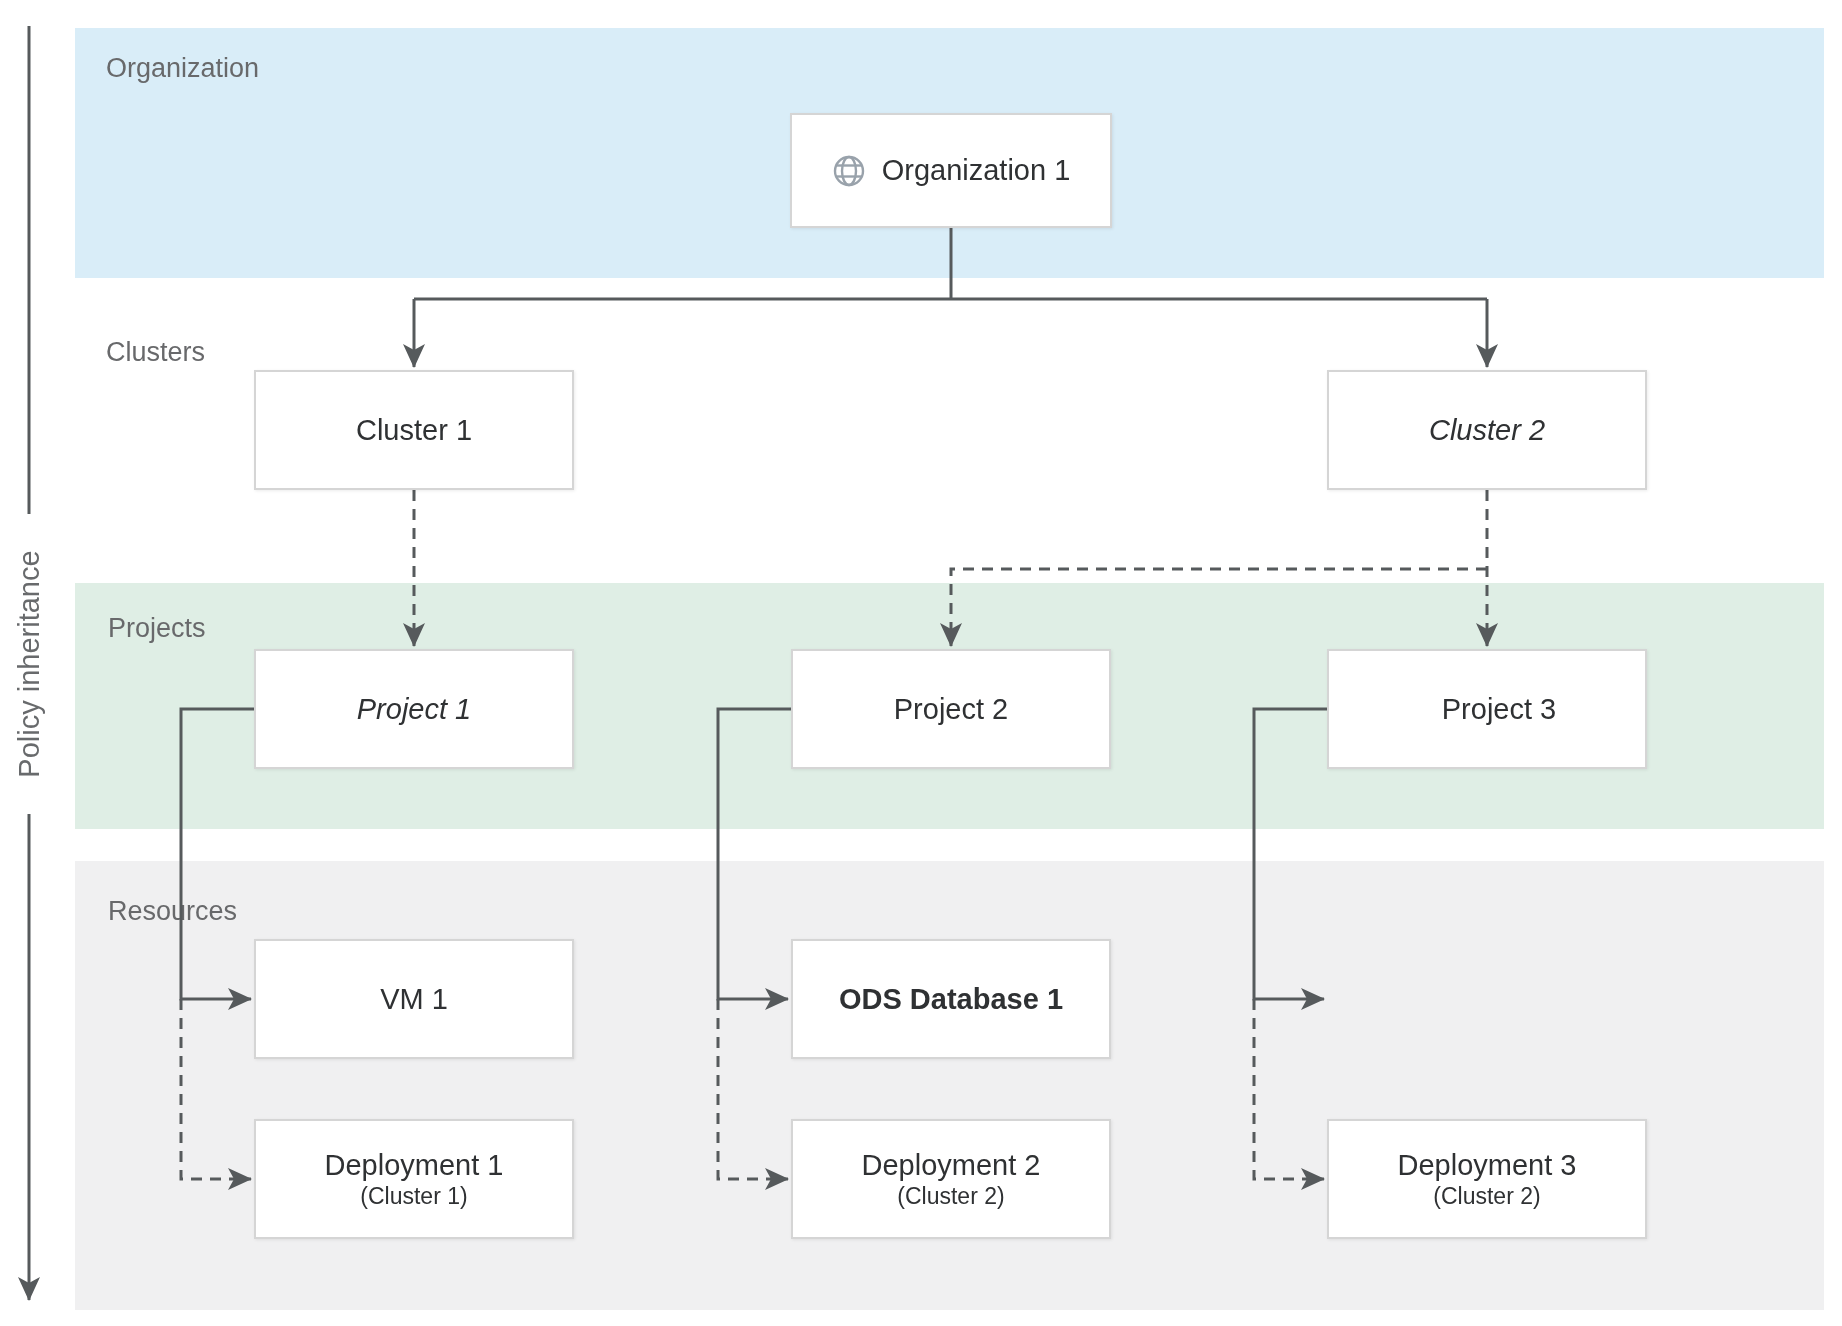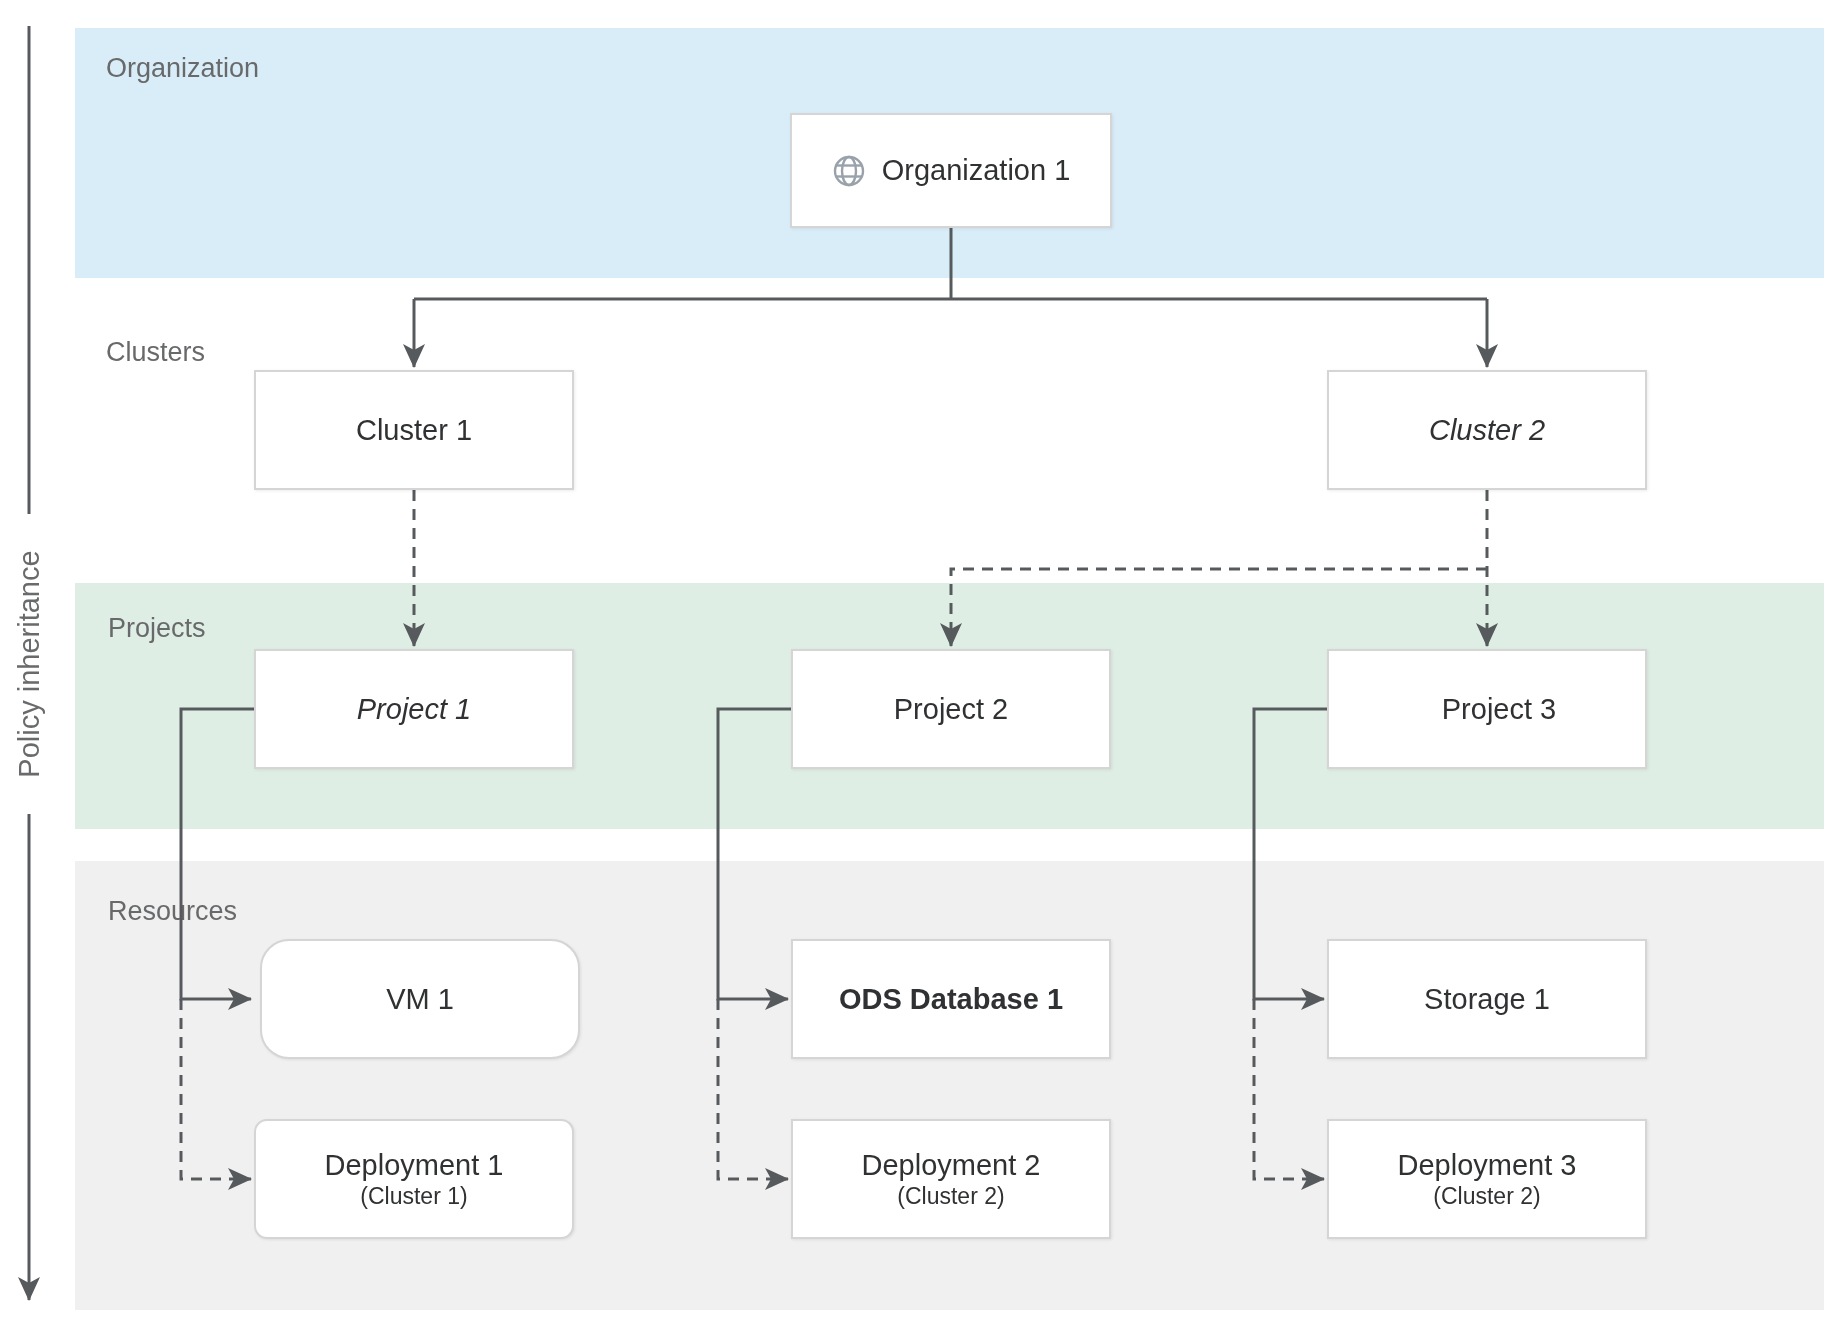--- a/index.html
+++ b/index.html
@@ -23,24 +23,24 @@
         font-size:29px;color:#2f3133;box-shadow:1px 1px 3px rgba(0,0,0,0.08);}
   .node .sublabel{font-size:23px;line-height:28px;color:#2f3133;}
   .node .row{display:flex;align-items:center;gap:16px;}
 
   #node-organization-1{left:790px;top:107px;width:322px;height:115px;}
   #node-cluster-1{left:254px;top:364px;}
   #node-cluster-2{left:1327px;top:364px;font-style:italic;}
   #node-project-1{left:254px;top:643px;font-style:italic;}
   #node-project-2{left:791px;top:643px;}
   #node-project-3{left:1327px;top:643px;padding-left:24px;}
-  #node-vm-1{left:260px;top:933px;border-radius:29px;}
+  #node-vm-1{left:254px;top:933px;}
   #node-ods-database-1{left:791px;top:933px;font-weight:bold;}
   #node-storage-1{left:1327px;top:933px;}
-  #node-deployment-1{left:254px;top:1113px;border-radius:13px;}
+  #node-deployment-1{left:254px;top:1113px;}
   #node-deployment-2{left:791px;top:1113px;}
   #node-deployment-3{left:1327px;top:1113px;}
 
   #edges{position:absolute;left:0;top:0;pointer-events:none;}
 
   #policy-label{position:absolute;left:-131px;top:643px;width:320px;height:30px;
       line-height:30px;text-align:center;font-size:29px;color:#686a6c;
       transform:rotate(-90deg);transform-origin:50% 50%;white-space:nowrap;}
 </style>
 </head>
@@ -119,23 +119,20 @@
   <div class="node" id="node-project-3">
     <span>Project 3</span>
   </div>
 
   <div class="node" id="node-vm-1">
     <span>VM 1</span>
   </div>
   <div class="node" id="node-ods-database-1">
     <span>ODS Database 1</span>
   </div>
-  <div class="node" id="node-storage-1">
-    <span>Storage 1</span>
-  </div>
 
   <div class="node" id="node-deployment-1">
     <span>Deployment 1</span>
     <span class="sublabel">(Cluster 1)</span>
   </div>
   <div class="node" id="node-deployment-2">
     <span>Deployment 2</span>
     <span class="sublabel">(Cluster 2)</span>
   </div>
   <div class="node" id="node-deployment-3">

